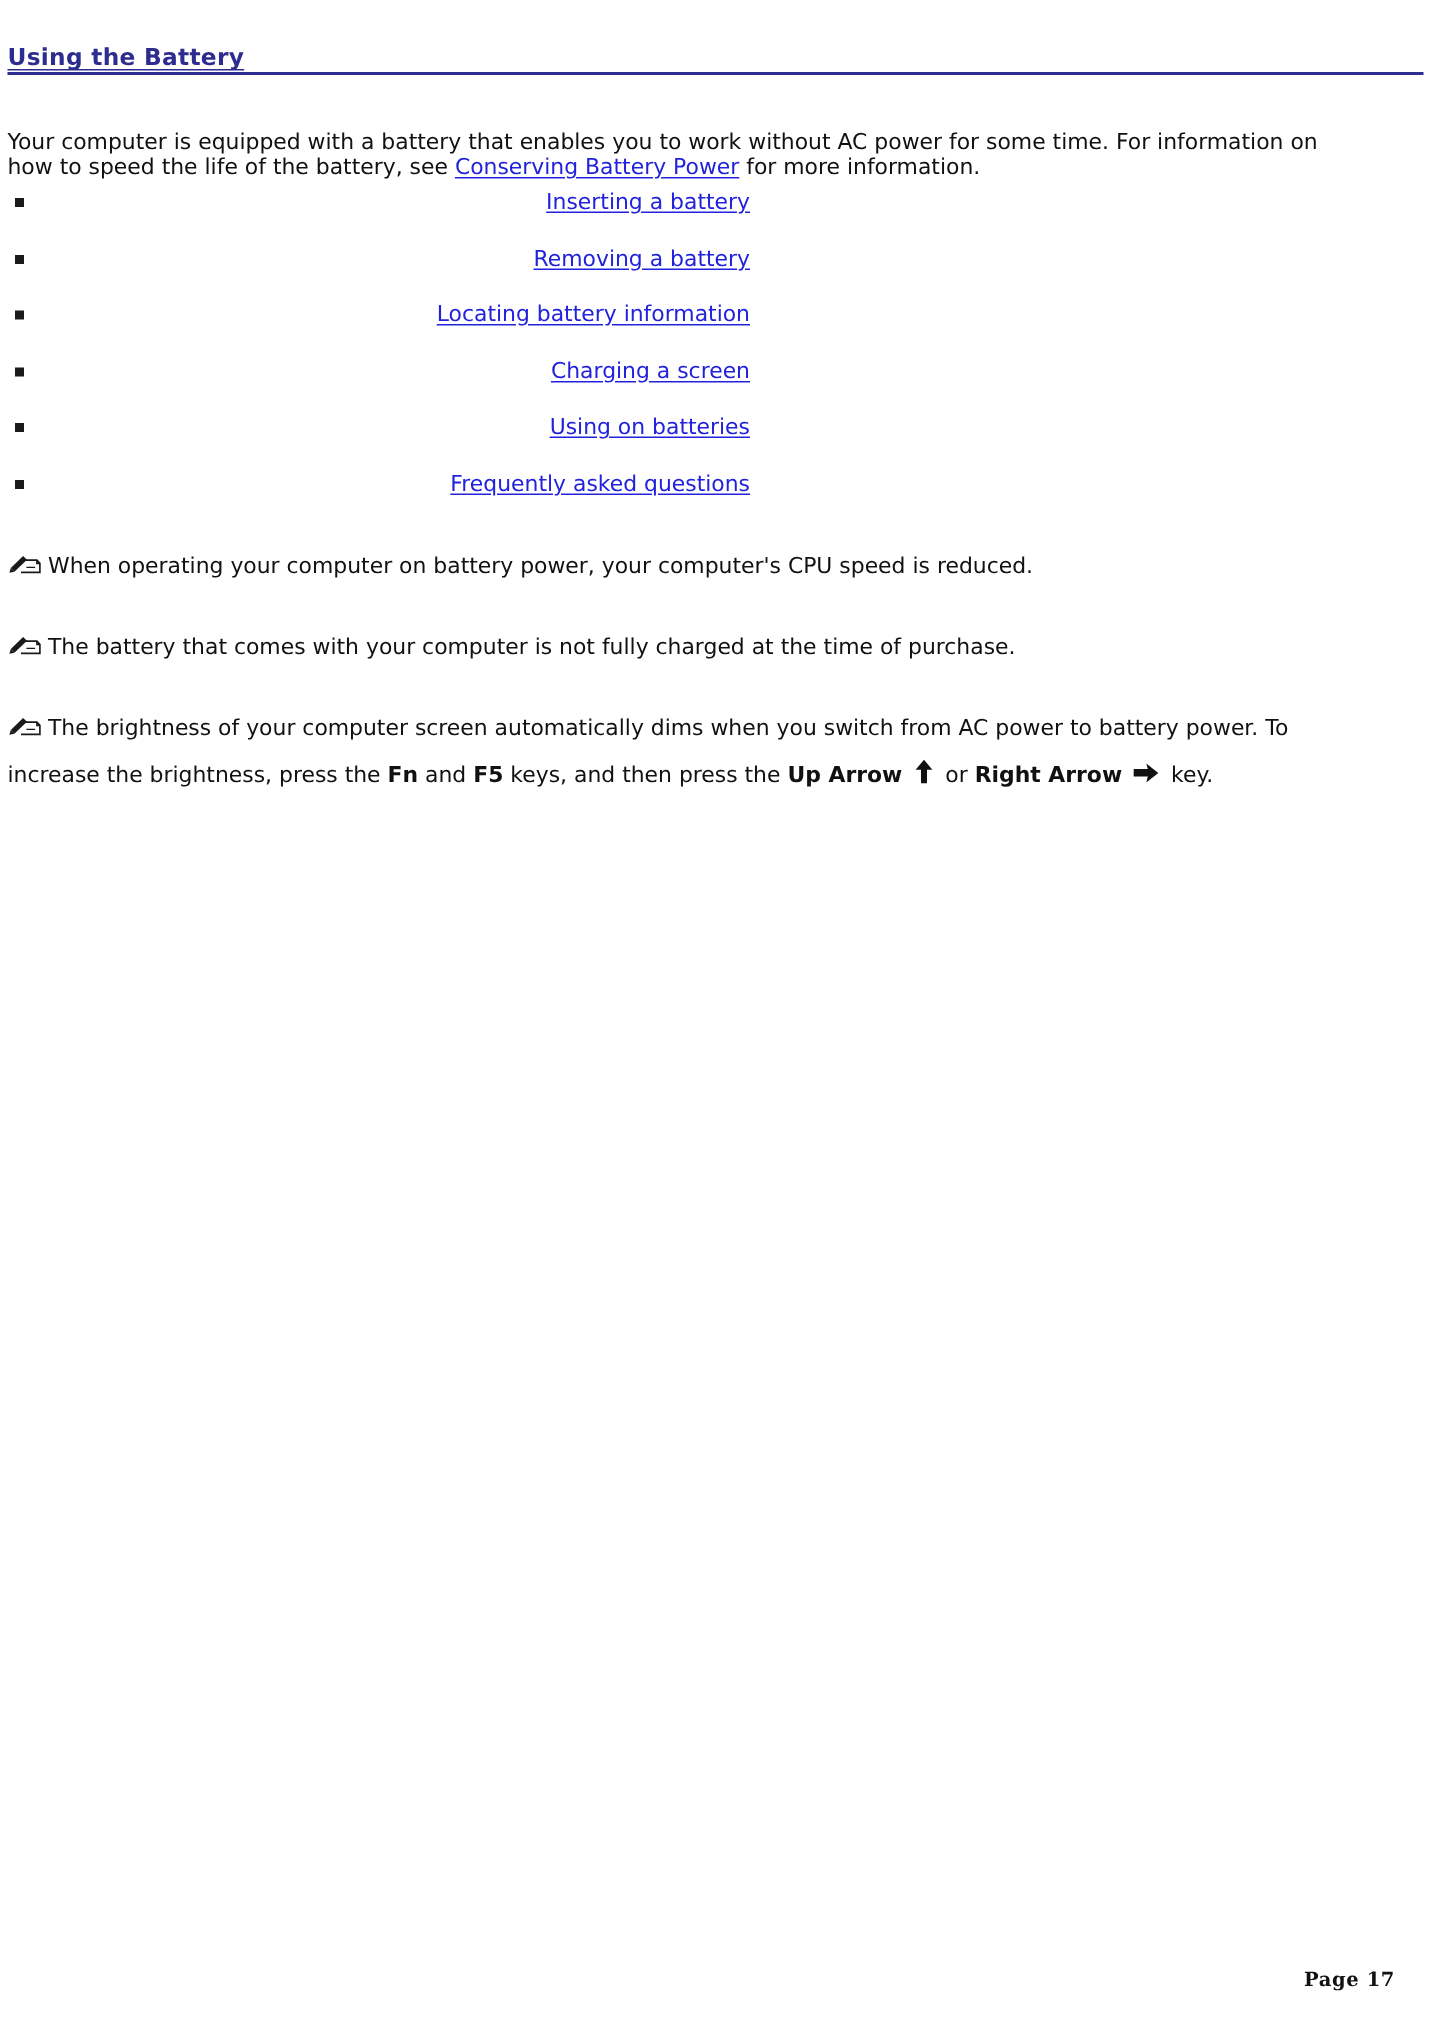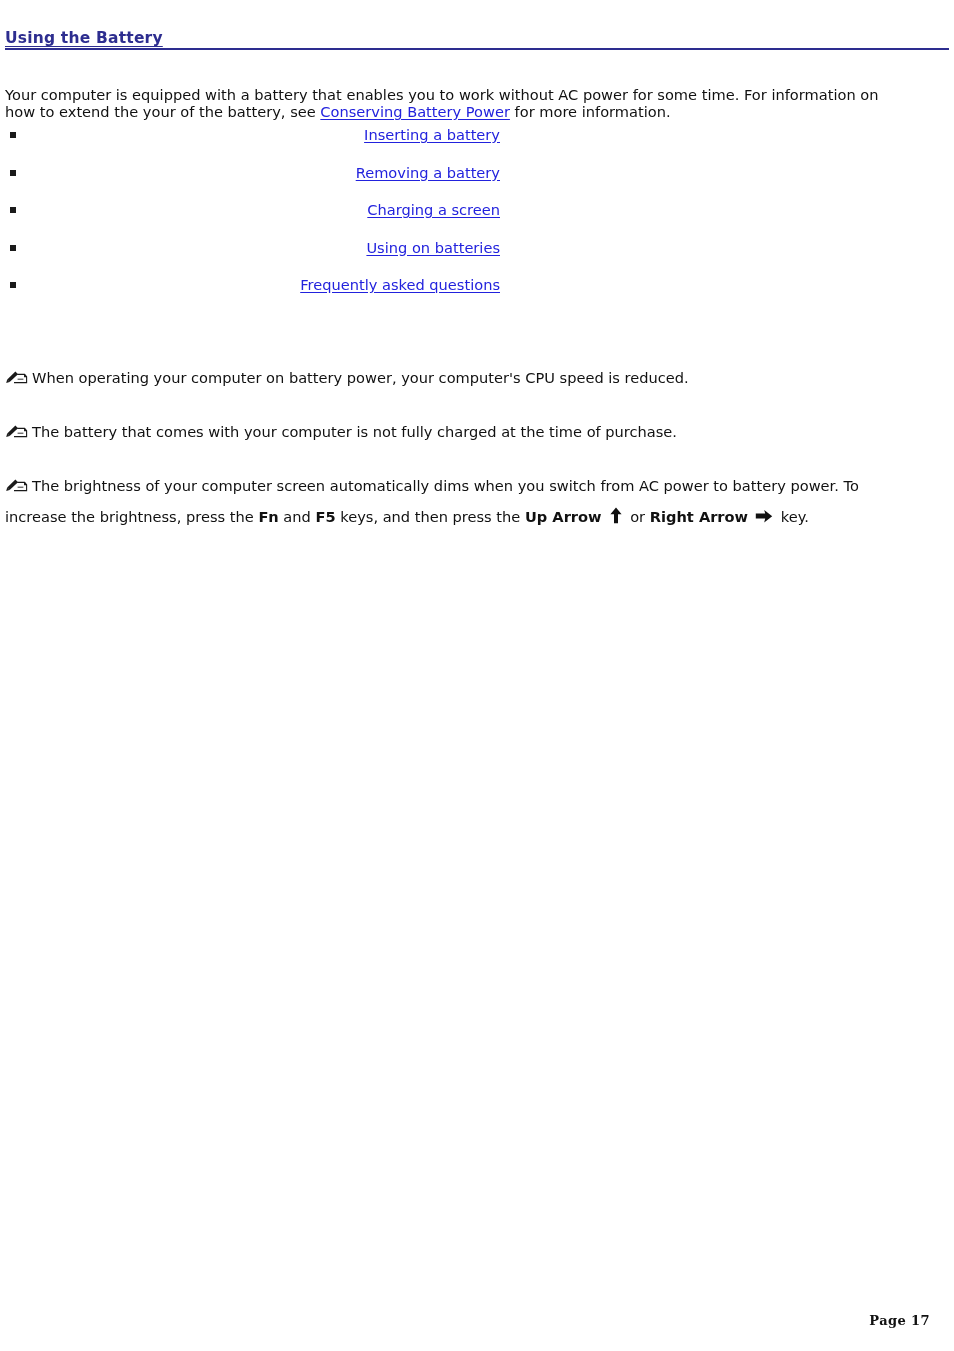--- a/index.html
+++ b/index.html
@@ -154,31 +154,35 @@
 
 <div class="page">
 
   <div class="title-block">
     <h1 class="page-title">Using the Battery</h1>
     <div class="title-rule"></div>
   </div>
 
   <p class="intro">
     <span>Your computer is equipped with a battery that enables you to work without AC power for some time. For information on</span>
-    <span class="line2"><span>how to extend the your of the battery, see </span><a class="doc-link" href="#">Conserving Battery Power</a><span> for more information.</span></span>
+    <span class="line2"><span>how to speed the life of the battery, see </span><a class="doc-link" href="#">Conserving Battery Power</a><span> for more information.</span></span>
   </p>
 
   <ul class="link-list">
     <li>
       <span class="bullet"></span>
       <a href="#">Inserting a battery</a>
     </li>
     <li>
       <span class="bullet"></span>
       <a href="#">Removing a battery</a>
+    </li>
+    <li>
+      <span class="bullet"></span>
+      <a href="#">Locating battery information</a>
     </li>
     <li>
       <span class="bullet"></span>
       <a href="#">Charging a screen</a>
     </li>
     <li>
       <span class="bullet"></span>
       <a href="#">Using on batteries</a>
     </li>
     <li>

